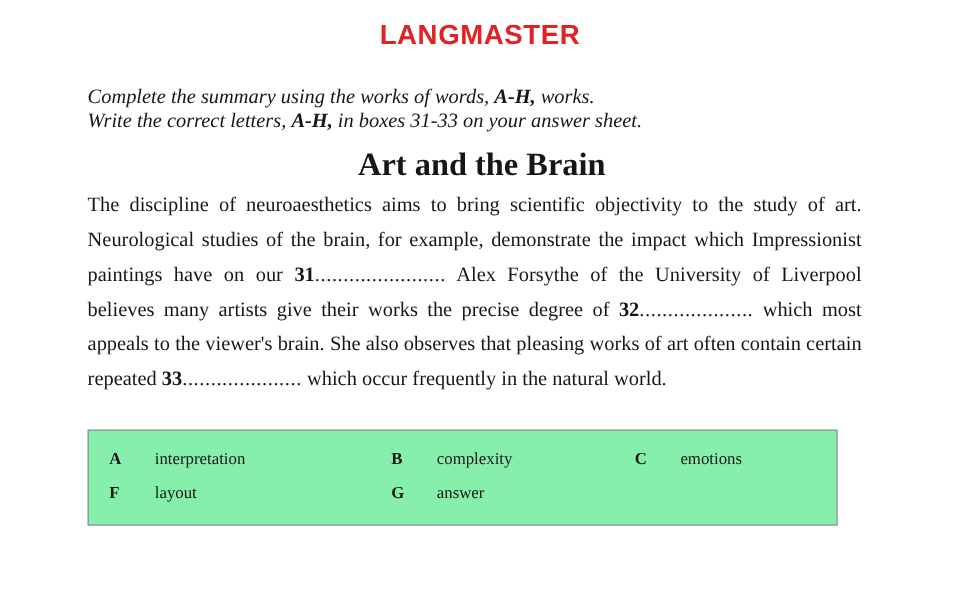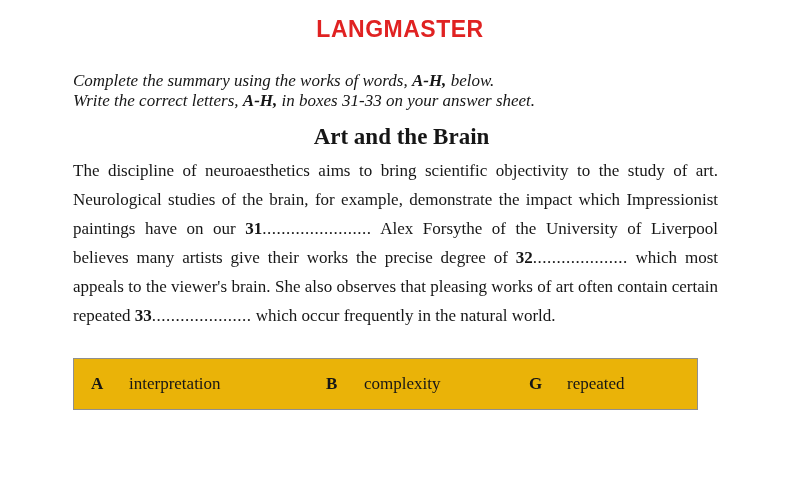--- a/index.html
+++ b/index.html
@@ -35,68 +35,70 @@
     font-style: italic;
     font-size: 17px;
     line-height: 20px;
     margin: 0;
   }
   .instruction b { font-weight: 700; font-family: Liberation Serif, serif; }
   .inst1 { margin-top: 29px; }
   .inst2 { }
   .title {
     text-align: center;
-    font-size: 23px;
+    font-size: 27px;
     font-weight: 700;
     margin: 13px 0 0 0;
     line-height: 26px;
   }
   .passage {
     font-size: 17px;
     line-height: 29px;
     text-align: justify;
     margin: 6px 12px 0 0;
   }
   .qnum { font-weight: 700; }
   .dots { letter-spacing: 0.5px; }
   .wordbox {
     margin-top: 28px;
     width: 606px;
     border: 1.5px solid #8f8f8f;
     padding: 11px 0 11px 17px;
     display: grid;
     grid-template-columns: 235px 203px 1fr;
-    font-size: 17px;
+    font-size: 14px;
     line-height: 28px;
-    background: #eab308;
+    background: #86efac;
   }
   .opt { white-space: nowrap; }
   .opt-letter {
     display: inline-block;
     width: 38px;
     font-weight: 700;
   }
 </style>
 </head>
 <body>
 
 <div class="page">
 
   <div class="logo">LANGMASTER</div>
 
   <div class="content">
 
-    <p class="instruction inst1"><span>Complete the summary using the works of words, </span><b>A-H,</b><span> below.</span></p>
+    <p class="instruction inst1"><span>Complete the summary using the works of words, </span><b>A-H,</b><span> works.</span></p>
 
     <p class="instruction inst2"><span>Write the correct letters, </span><b>A-H,</b><span> in boxes 31-33 on your answer sheet.</span></p>
 
     <h1 class="title">Art and the Brain</h1>
 
     <p class="passage"><span>The discipline of neuroaesthetics aims to bring scientific objectivity to the study of art. Neurological studies of the brain, for example, demonstrate the impact which Impressionist paintings have on our </span><span class="qnum">31</span><span class="dots">.......................</span><span> Alex Forsythe of the University of Liverpool believes many artists give their works the precise degree of </span><span class="qnum">32</span><span class="dots">....................</span><span> which most appeals to the viewer's brain. She also observes that pleasing works of art often contain certain repeated </span><span class="qnum">33</span><span class="dots">.....................</span><span> which occur frequently in the natural world.</span></p>
 
     <div class="wordbox">
       <div class="opt"><span class="opt-letter">A</span><span class="opt-word">interpretation</span></div>
       <div class="opt"><span class="opt-letter">B</span><span class="opt-word">complexity</span></div>
-      <div class="opt"><span class="opt-letter">G</span><span class="opt-word">repeated</span></div>
+      <div class="opt"><span class="opt-letter">C</span><span class="opt-word">emotions</span></div>
+      <div class="opt"><span class="opt-letter">F</span><span class="opt-word">layout</span></div>
+      <div class="opt"><span class="opt-letter">G</span><span class="opt-word">answer</span></div>
     </div>
 
   </div>
 </div>
 
 </body></html>

